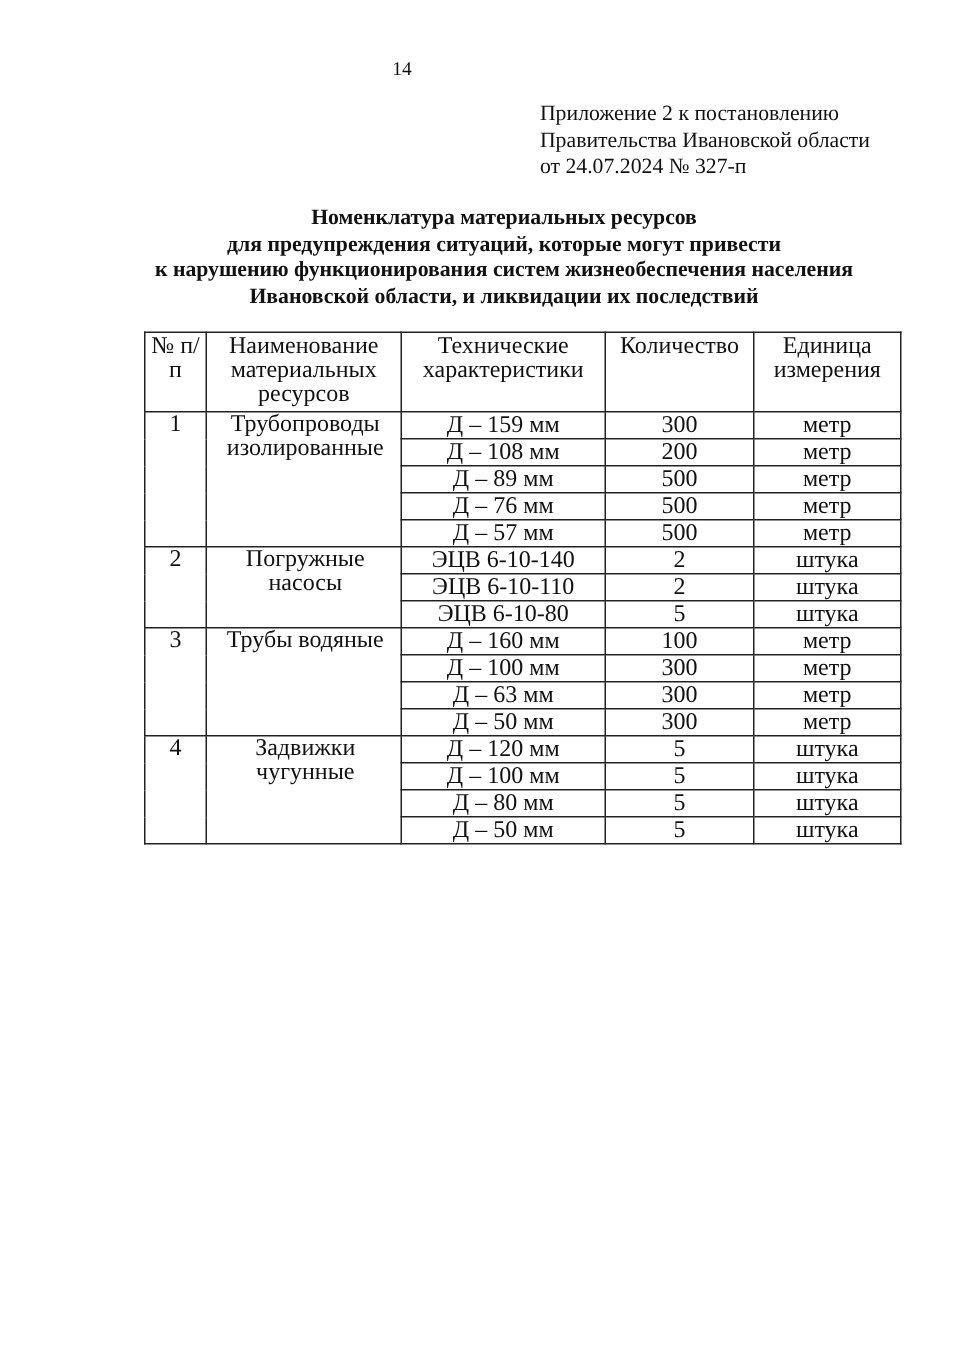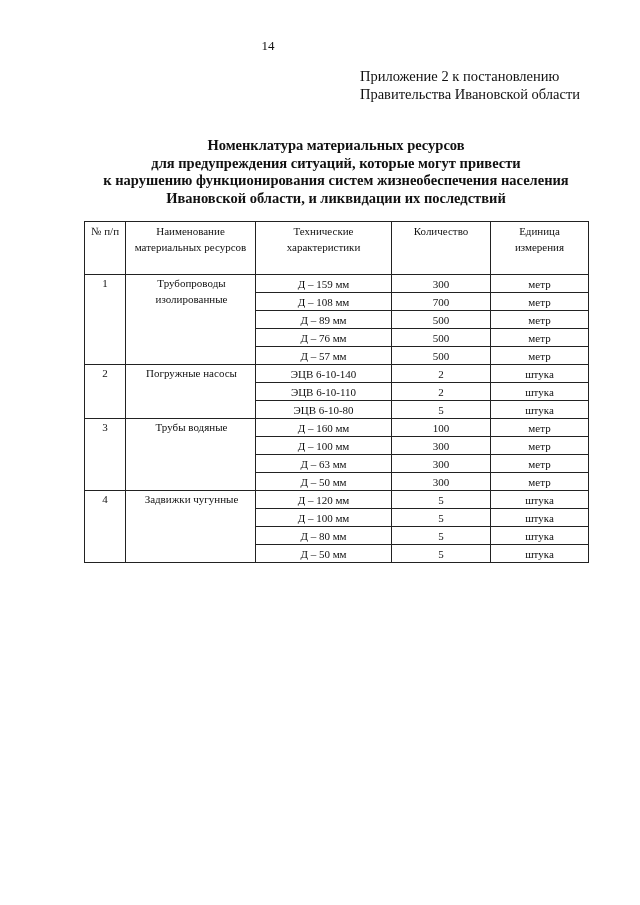--- a/index.html
+++ b/index.html
@@ -4,39 +4,40 @@
 <style>
   html, body { margin: 0; padding: 0; background: #ffffff; }
   body { width: 640px; height: 905px; position: relative; overflow: hidden;
          font-family: "Liberation Serif", "DejaVu Serif", serif; color: #111; }
   .page-num { position: absolute; top: 38px; left: 0; width: 536px; text-align: center;
               font-size: 13px; }
   .appendix { position: absolute; top: 68px; right: 60px; text-align: left;
               font-size: 14.5px; line-height: 17.5px; }
   .title { position: absolute; top: 137px; left: 0; width: 672px; text-align: center;
            font-weight: bold; font-size: 14.5px; line-height: 17.5px; }
-  table.nom { position: absolute; top: 221px; left: 84px; border-collapse: collapse;
-              font-size: 11px; border-radius: 29px; }
+  table.nom { position: absolute; top: 221px; left: 96px; border-collapse: collapse;
+              font-size: 16px; border-radius: 29px; }
   table.nom td, table.nom th { border: 1px solid #222; padding: 0 3px; font-weight: normal;
               line-height: 16px; }
   table.nom th { vertical-align: top; text-align: center; height: 51px; padding-top: 1px; }
   table.nom td { height: 17px; text-align: center; }
   .c1 { width: 34px; } .c2 { width: 123px; } .c3 { width: 129px; }
   .c4 { width: 92px; } .c5 { width: 91px; }
   td.num, td.name { vertical-align: top; }
   td.name { text-align: center; padding-left: 5px !important; }
 </style>
 </head>
 <body>
 
 <div class="page-num">14</div>
 
 <div class="appendix">
   <div>Приложение 2 к постановлению</div>
   <div>Правительства Ивановской области</div>
+  <div>от 24.07.2024 № 327-п</div>
 </div>
 
 <div class="title">
   <div>Номенклатура материальных ресурсов</div>
   <div>для предупреждения ситуаций, которые могут привести</div>
   <div>к нарушению функционирования систем жизнеобеспечения населения</div>
   <div>Ивановской области, и ликвидации их последствий</div>
 </div>
 
 <table class="nom">
@@ -52,21 +53,21 @@
   <tbody id="tbody">
       <tr>
         <td class="num" rowspan="5">1</td>
         <td class="name" rowspan="5">Трубопроводы изолированные</td>
         <td>Д – 159 мм</td>
         <td>300</td>
         <td>метр</td>
       </tr>
       <tr>
         <td>Д – 108 мм</td>
-        <td>700</td>
+        <td>200</td>
         <td>метр</td>
       </tr>
       <tr>
         <td>Д – 89 мм</td>
         <td>500</td>
         <td>метр</td>
       </tr>
       <tr>
         <td>Д – 76 мм</td>
         <td>500</td>

